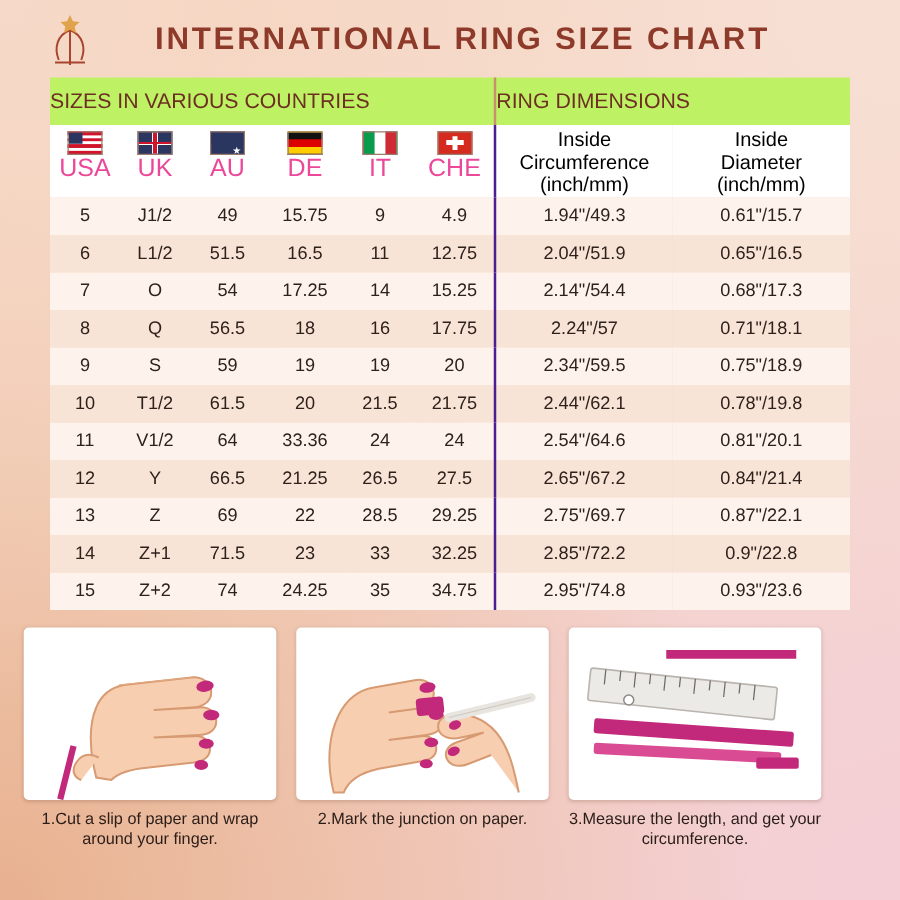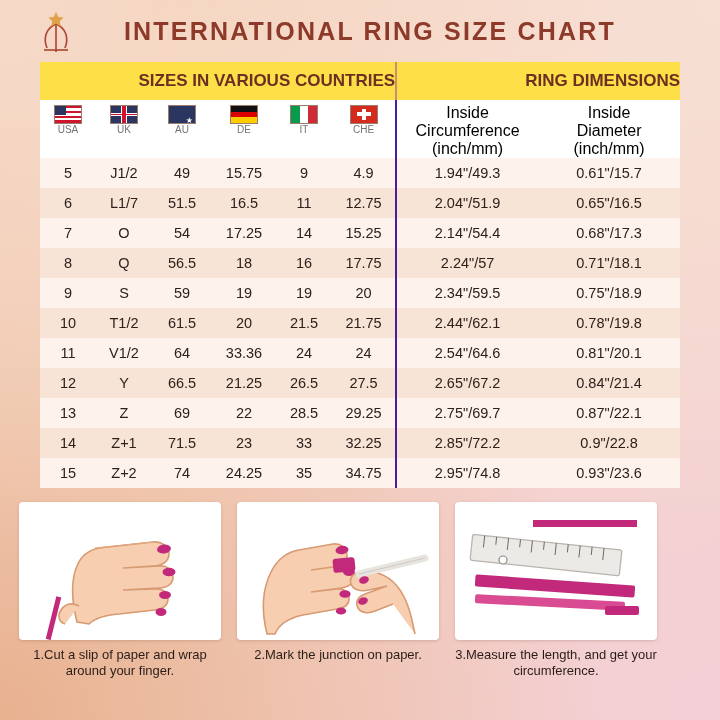--- a/index.html
+++ b/index.html
@@ -20,27 +20,27 @@
   .logo{position:absolute;left:30px;top:8px;width:52px;height:52px;}
   .title{
     font-size:25px;font-weight:bold;letter-spacing:2.2px;color:#8e3a2a;
     text-align:center;padding-left:20px;
   }
 
   
   .tablewrap{padding:0 40px;box-sizing:border-box;}
   table{width:640px;border-collapse:collapse;table-layout:fixed;}
   .grp td{
-    font-size:17px;font-weight:bold;color:#6d2f22;text-align:right;
-    padding:9px 0 9px 0;background:#fde047;
+    font-size:17px;font-weight:normal;color:#6d2f22;text-align:left;
+    padding:9px 0 9px 0;background:#bef264;
   }
   .grp td.g1{border-right:2px solid #c98f6e;}
   .flags td{background:#fff;padding:4px 0 0 0;text-align:center;height:20px;}
   .hdr td{
-    background:#fff;text-align:center;font-size:10px;color:#737373;
+    background:#fff;text-align:center;font-size:20px;color:#ec4899;
     padding:0 0 5px 0;vertical-align:top;line-height:1.12;
   }
   tbody tr td{
     text-align:center;font-size:14.5px;color:#2e211c;padding:7px 0;
   }
   tbody tr.odd td{background:#fdf3ec;}
   tbody tr.even td{background:#f8e4d6;}
   .sepL{border-right:2px solid #4c1d95;}
   .flag{display:inline-block;width:26px;height:17px;position:relative;overflow:hidden;border:1px solid #9a7b6c;vertical-align:middle;}
 
@@ -149,21 +149,21 @@
             <td>J1/2</td>
             <td>49</td>
             <td>15.75</td>
             <td>9</td>
             <td class="sepL">4.9</td>
             <td>1.94"/49.3</td>
             <td>0.61"/15.7</td>
           </tr>
         <tr class="even">
             <td>6</td>
-            <td>L1/7</td>
+            <td>L1/2</td>
             <td>51.5</td>
             <td>16.5</td>
             <td>11</td>
             <td class="sepL">12.75</td>
             <td>2.04"/51.9</td>
             <td>0.65"/16.5</td>
           </tr>
         <tr class="odd">
             <td>7</td>
             <td>O</td>

